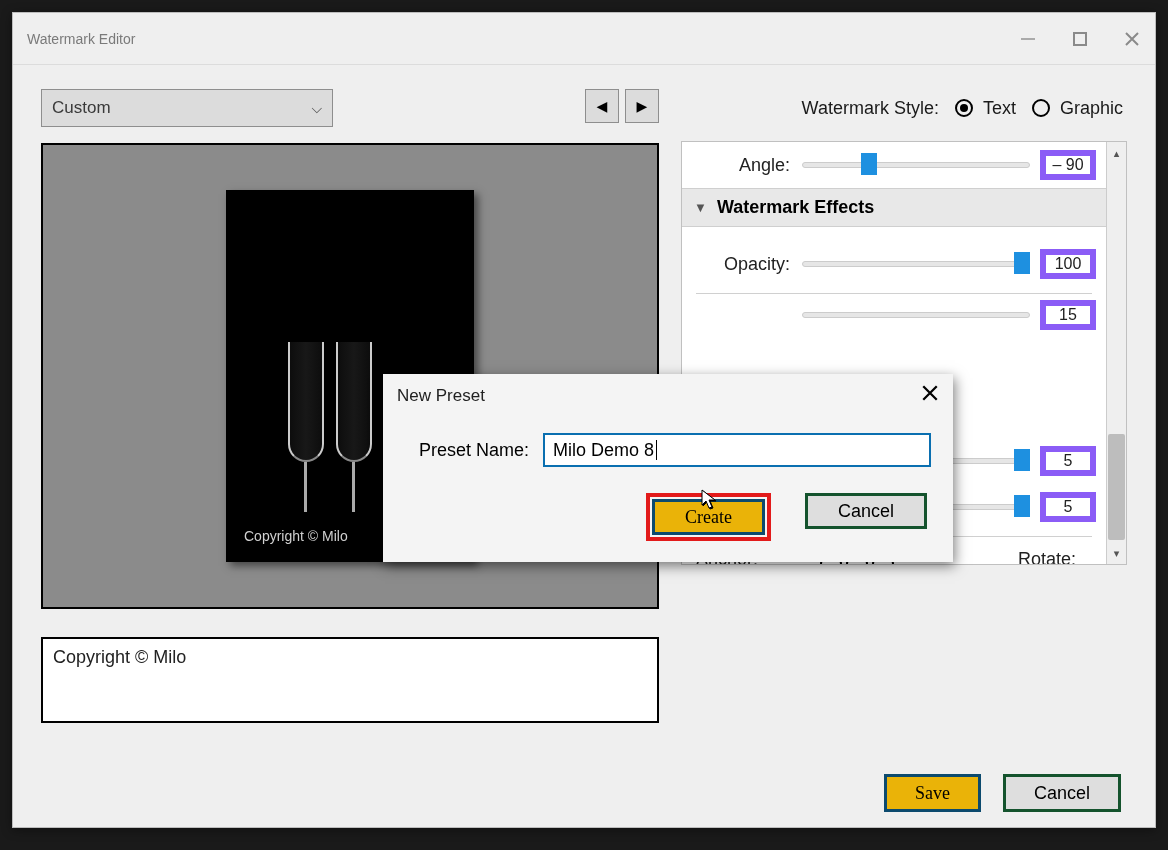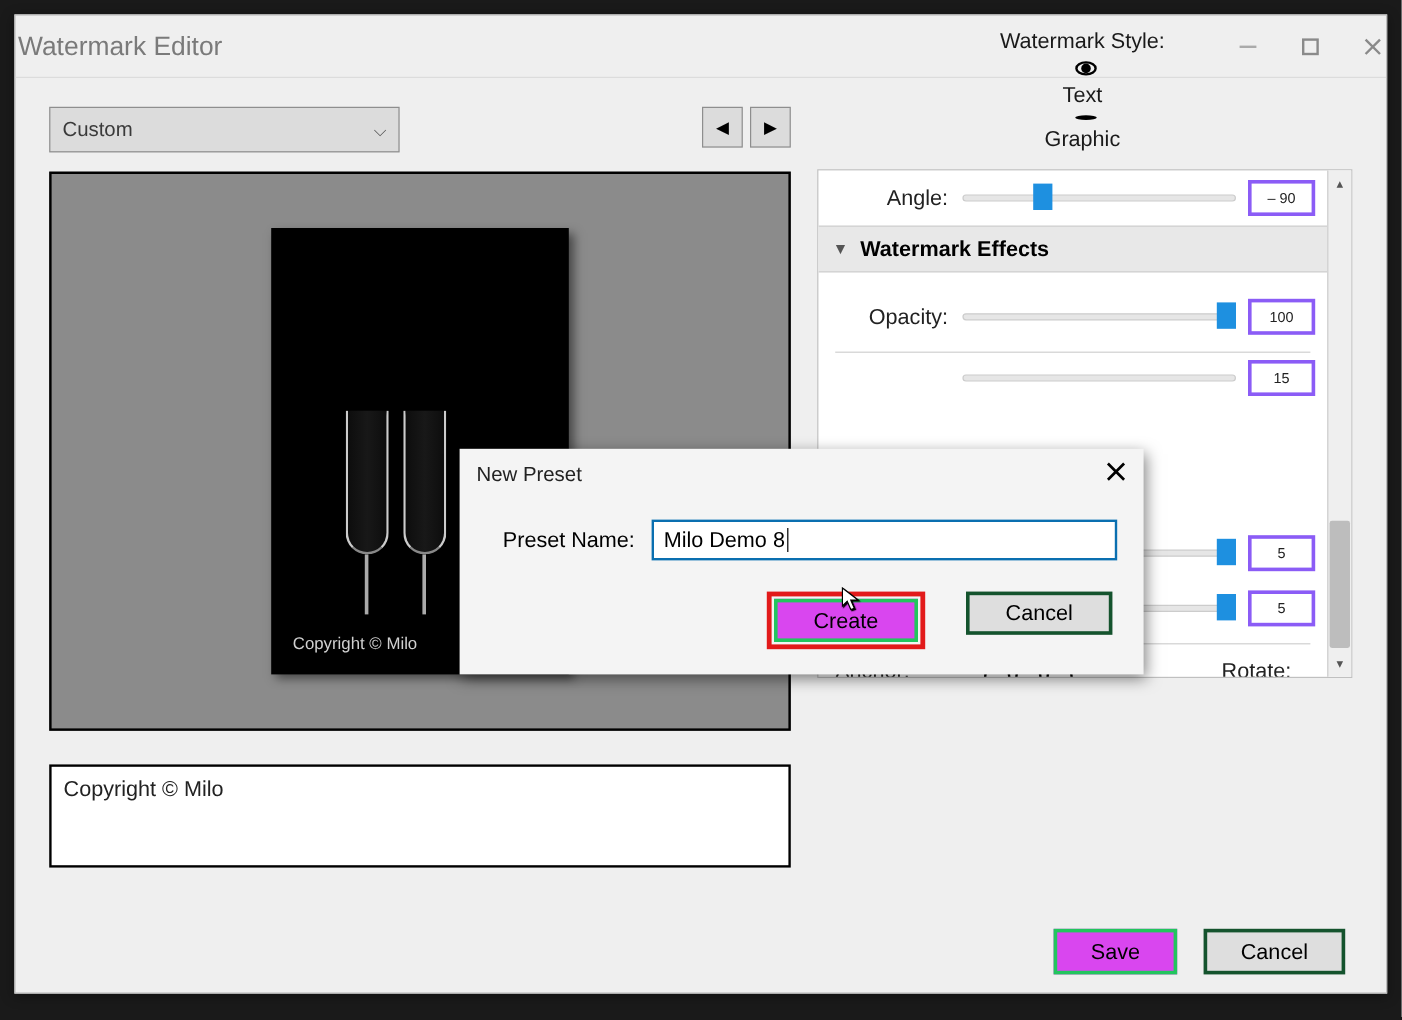--- a/index.html
+++ b/index.html
@@ -19,22 +19,22 @@
     width: 1144px;
     height: 816px;
     background: #efefef;
     border: 1px solid #bdbdbd;
     box-shadow: 0 2px 10px rgba(0,0,0,0.4);
   }
   .titlebar {
     height: 52px;
     display: flex;
     align-items: center;
-    padding: 0 2px;
-    font-size: 22px;
+    padding: 0 14px;
+    font-size: 14px;
     color: #7a7a7a;
     border-bottom: 1px solid #dcdcdc;
     justify-content: space-between;
   }
   .titlebar-controls {
     display: flex;
     gap: 34px;
     align-items: center;
     color: #7a7a7a;
   }
@@ -139,21 +139,20 @@
   .right-col { flex:1; display:flex; flex-direction:column;}
   .style-row {
     display:flex;
     align-items:center;
     justify-content:flex-end;
     gap: 6px;
     height:38px;
     font-size:18px;
     color:#1a1a1a;
     padding-right: 4px;
-    flex-direction: column;
   }
   .radio {
     width:18px;height:18px;border:2px solid #000;border-radius:50%;
     display:inline-flex;align-items:center;justify-content:center;
     margin: 0 4px 0 10px;
     vertical-align: middle;
   }
   .radio.selected::after{content:"";width:8px;height:8px;background:#000;border-radius:50%;}
   .panel {
     margin-top: 14px;
@@ -190,23 +189,23 @@
     position:relative; flex:1; height: 20px;
   }
   .slider-row .track .rail {
     position:absolute; left:0; right:0; top:7px; height:6px; background:#e6e6e6; border:1px solid #ccc; border-radius:3px;
   }
   .slider-row .track .knob {
     position:absolute; top:-2px; width:16px; height:22px; background:#1e90e0;
   }
   .slider-row .valbox {
     margin-left: 10px;
-    width: 56px; height:30px; border:3px solid #8b5cf6;
+    width: 56px; height:30px; border:6px solid #8b5cf6;
     display:flex;align-items:center;justify-content:center;
-    font-size:12px;
+    font-size:16px;
     background:#fff;
   }
 
   .section-head {
     background:#e8e8e8;
     border-top:1px solid #cfcfcf;
     border-bottom:1px solid #cfcfcf;
     padding: 8px 12px;
     font-size:18px; font-weight:700;
     display:flex; align-items:center; gap:10px;
@@ -249,21 +248,21 @@
     position:absolute;
     left:0; right:0; bottom:0; height:68px;
     display:flex; align-items:center; justify-content:flex-end;
     gap: 22px;
     padding-right: 34px;
   }
   .btn {
     height:38px; padding: 1px 28px; font-size:18px;
     display:flex; align-items:center; justify-content:center;
   }
-  .btn-primary { background:#d946ef; border:3px solid #22c55e; color:#000; }
+  .btn-primary { background:#eab308; border:3px solid #0c4a6e; color:#000;font-family:Liberation Serif, serif; }
   .btn-secondary { background:#dedede; border:3px solid #14532d; color:#000; }
 
   
   .modal {
     position:absolute;
     left: 370px; top: 361px;
     width: 570px; height: 188px;
     background:#f4f4f4;
     box-shadow: 2px 4px 12px rgba(0,0,0,0.5);
   }

